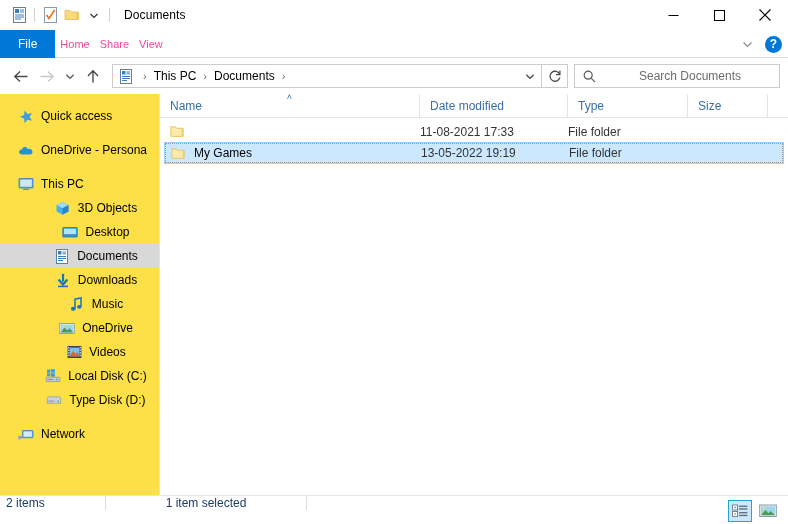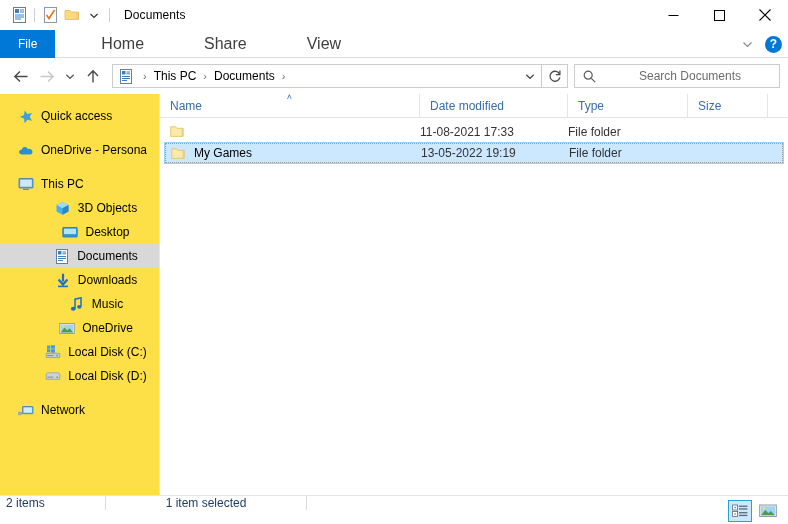--- a/index.html
+++ b/index.html
@@ -47,26 +47,25 @@
     color: #000;
   }
 
   
   .ribbonbar {
     height: 28px; flex: 0 0 28px;
     display: flex; align-items: stretch;
     background: #ffffff;
     position: relative;
     border-bottom: 1px solid #dcdcdc;
-    gap: 32px;
   }
   .tab {
     display: flex; align-items: center; justify-content: center;
-    padding: 0 14px;
-    font-size: 16px; color: #404040;
+    padding: 0 5px;
+    font-size: 11px; color: #ec4899;
     height: 28px;
   }
   .tab.file {
     background: #0078d7; color: #ffffff;
     padding: 0 18px; font-size: 12px;
   }
   .ribbon-right {
     position: absolute; right: 6px; top: 0;
     height: 28px; display: flex; align-items: center; gap: 8px;
   }
@@ -473,20 +472,40 @@
           <svg width="16" height="13" viewBox="0 0 16 13">
             <rect x="0.7" y="1.5" width="14.6" height="10" fill="#e9eef2" stroke="#8b9aa6" stroke-width="0.9"></rect>
             <rect x="1.8" y="2.6" width="12.4" height="7.8" fill="#9fd5ef"></rect>
             <path d="M1.8 10.4 L5.5 5.5 L8.3 8.6 L10.6 6.2 L14.2 10.4 Z" fill="#4e9a4e"></path>
             <circle cx="4.6" cy="4.4" r="1.1" fill="#f4e06a"></circle>
           </svg>
         </span>
         <span>OneDrive</span>
       </div>
 
+      <div class="nav-item indent">
+        <span class="nav-ico">
+          <svg width="15" height="14" viewBox="0 0 15 14">
+            <rect x="0.6" y="1" width="13.8" height="12" fill="#3b4146"></rect>
+            <rect x="2.6" y="2.6" width="9.8" height="8.8" fill="#7cc0e8"></rect>
+            <path d="M2.6 11.4 L6 6 L8.6 9 L10.3 7 L12.4 11.4 Z" fill="#d06a2a"></path>
+            <g fill="#e8edf0">
+              <rect x="1.1" y="2" width="1.2" height="1.3"></rect>
+                <rect x="1.1" y="4.6" width="1.2" height="1.3"></rect>
+              <rect x="1.1" y="7.2" width="1.2" height="1.3"></rect>
+                <rect x="1.1" y="9.8" width="1.2" height="1.3"></rect>
+              <rect x="12.7" y="2" width="1.2" height="1.3"></rect>
+                <rect x="12.7" y="4.6" width="1.2" height="1.3"></rect>
+              <rect x="12.7" y="7.2" width="1.2" height="1.3"></rect>
+                <rect x="12.7" y="9.8" width="1.2" height="1.3"></rect>
+            </g>
+          </svg>
+        </span>
+        <span>Videos</span>
+      </div>
 
       <div class="nav-item indent">
         <span class="nav-ico">
           <svg width="16" height="14" viewBox="0 0 16 14">
             <g fill="#3aa0e8">
               <rect x="2" y="0.6" width="3.4" height="3.1"></rect>
                 <rect x="6" y="0.2" width="4" height="3.5"></rect>
               <rect x="2" y="4.2" width="3.4" height="3.1"></rect>
                 <rect x="6" y="4.2" width="4" height="3.5"></rect>
             </g>
@@ -499,21 +518,21 @@
       </div>
 
       <div class="nav-item indent">
         <span class="nav-ico">
           <svg width="16" height="12" viewBox="0 0 16 12">
             <path d="M1.2 4.6 C1.2 3.4 2.2 2.8 3.4 2.8 L12.6 2.8 C13.8 2.8 14.8 3.4 14.8 4.6 L14.8 9.3 L1.2 9.3 Z" fill="#cdd3d9" stroke="#8b939b" stroke-width="0.7"></path>
             <rect x="2.4" y="6.6" width="6" height="1.1" fill="#8b939b"></rect>
             <circle cx="12.2" cy="7.2" r="0.9" fill="#3fc45f"></circle>
           </svg>
         </span>
-        <span>Local Disk (D:)</span>
+        <span>Type Disk (D:)</span>
       </div>
       <div class="nav-gap"></div>
 
       <div class="nav-item">
         <span class="nav-ico">
           <svg width="16" height="14" viewBox="0 0 16 14">
             <rect x="4.5" y="3.5" width="10.5" height="7.2" rx="0.5" fill="#6ab3e2" stroke="#3b7fae" stroke-width="0.8"></rect>
             <rect x="5.6" y="4.5" width="8.3" height="5.2" fill="#d3ecf9"></rect>
             <path d="M0.8 10.5 L4.5 10.5 L4.5 6.5" stroke="#7a8894" stroke-width="1" fill="none"></path>
             <rect x="0.2" y="8.8" width="3.4" height="3.4" rx="0.4" fill="#9aa6b2"></rect>

